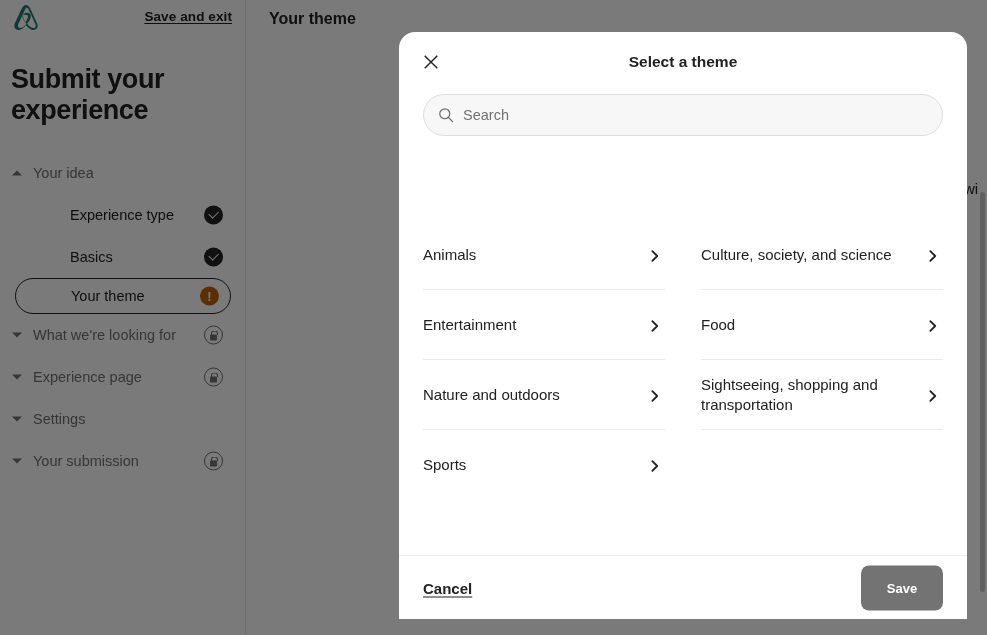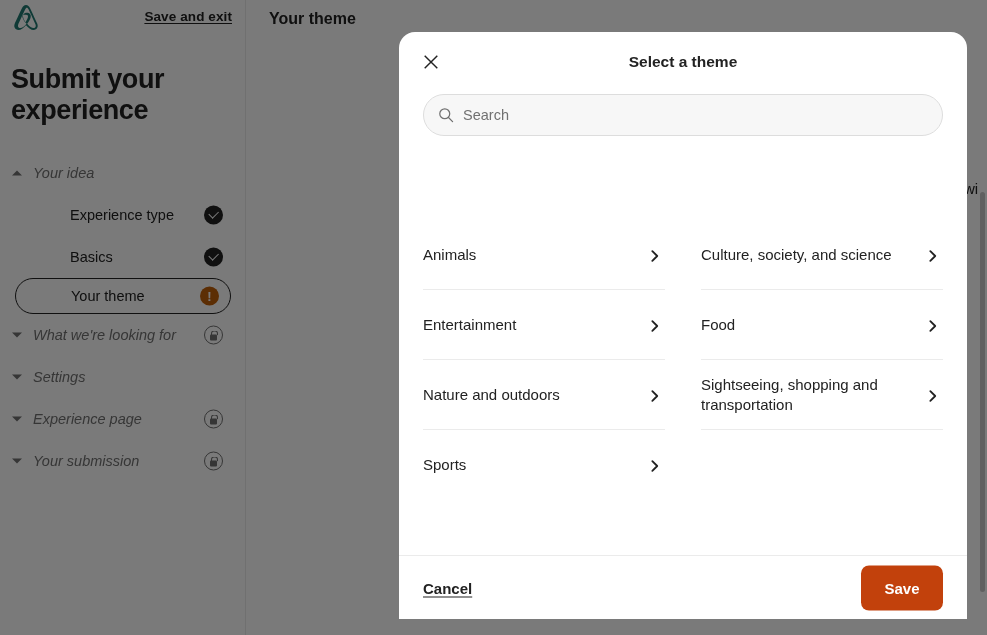--- a/index.html
+++ b/index.html
@@ -40,21 +40,21 @@
   .nav { position:absolute; left:0; top:152px; width:246px; }
   .nav-group { position:relative; height:42px; }
   .nav-group .caret {
     position:absolute; left:12px; top:50%; transform:translateY(-50%);
     width:0; height:0; border-left:5px solid transparent; border-right:5px solid transparent;
   }
   .caret.up { border-bottom:5px solid #717171; }
   .caret.down { border-top:5px solid #717171; }
   .nav-group .g-label {
     position:absolute; left:33px; top:50%; transform:translateY(-50%);
-    font-size:14.5px; color:#717171;font-style:italic;
+    font-size:14.5px; color:#717171;
   }
   .nav-group .g-icon {
     position:absolute; right:23px; top:50%; transform:translateY(-50%);
   }
 
   .nav-item { position:relative; height:42px; }
   .nav-item .i-label {
     position:absolute; left:33px; top:50%; transform:translateY(-50%);
     font-size:14.5px; color:#222222;margin-left:37px;
   }
@@ -185,22 +185,22 @@
   .cancel-btn {
     position:absolute; left:24px; top:50%; transform:translateY(-50%);
     font-size:15px; font-weight:600; color:#222222;
     background:none; border:none; cursor:pointer;
     text-decoration:underline; text-underline-offset:2.5px;
     font-family:"Liberation Sans", sans-serif; padding:6px 0;
   }
   .save-btn {
     position:absolute; right:24px; top:50%; transform:translateY(-50%);
     width:82px; height:45px; border:none; border-radius:8px;
-    background:#c2410c; color:#FFFFFF;
-    font-size:15px; font-weight:600; cursor:default;
+    background:#737373; color:#FFFFFF;
+    font-size:13px; font-weight:600; cursor:default;
     font-family:"Liberation Sans", sans-serif;
   }
 </style>
 </head>
 <body>
 
 <div id="root">
 
   <div class="page">
 
@@ -248,29 +248,29 @@
         <div class="nav-group">
           <span class="caret down"></span>
           <span class="g-label">What we're looking for</span>
           <span class="g-icon">
             <span class="lock-icon"></span>
           </span>
         </div>
 
         <div class="nav-group">
           <span class="caret down"></span>
-          <span class="g-label">Settings</span>
-        </div>
-
-        <div class="nav-group">
-          <span class="caret down"></span>
           <span class="g-label">Experience page</span>
           <span class="g-icon">
             <span class="lock-icon"></span>
           </span>
+        </div>
+
+        <div class="nav-group">
+          <span class="caret down"></span>
+          <span class="g-label">Settings</span>
         </div>
 
         <div class="nav-group">
           <span class="caret down"></span>
           <span class="g-label">Your submission</span>
           <span class="g-icon">
             <span class="lock-icon"></span>
           </span>
         </div>
 

